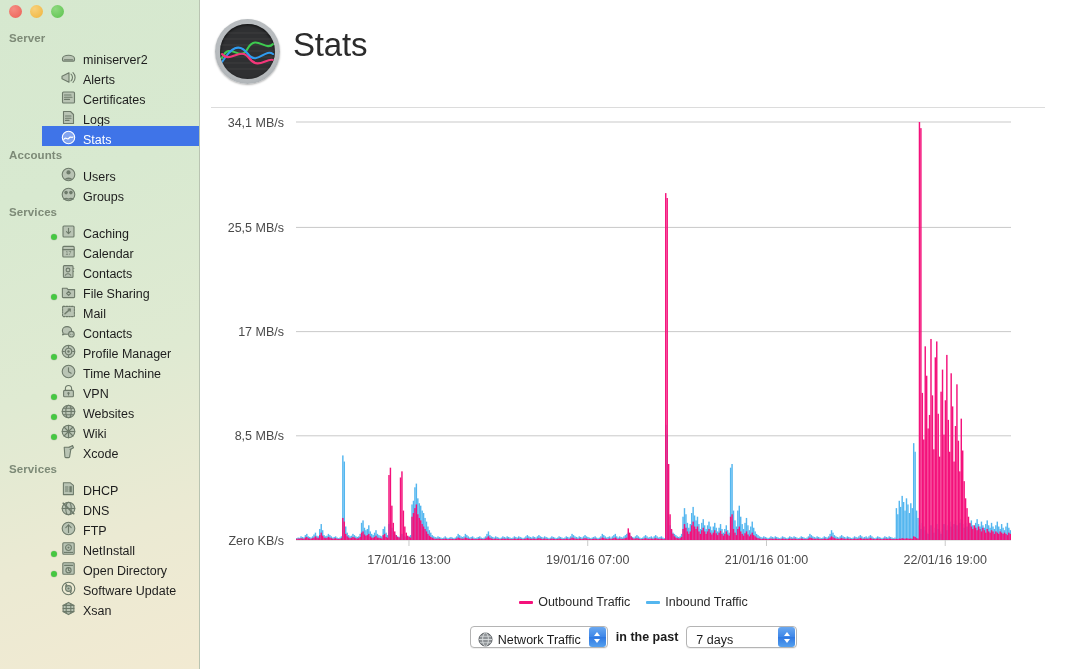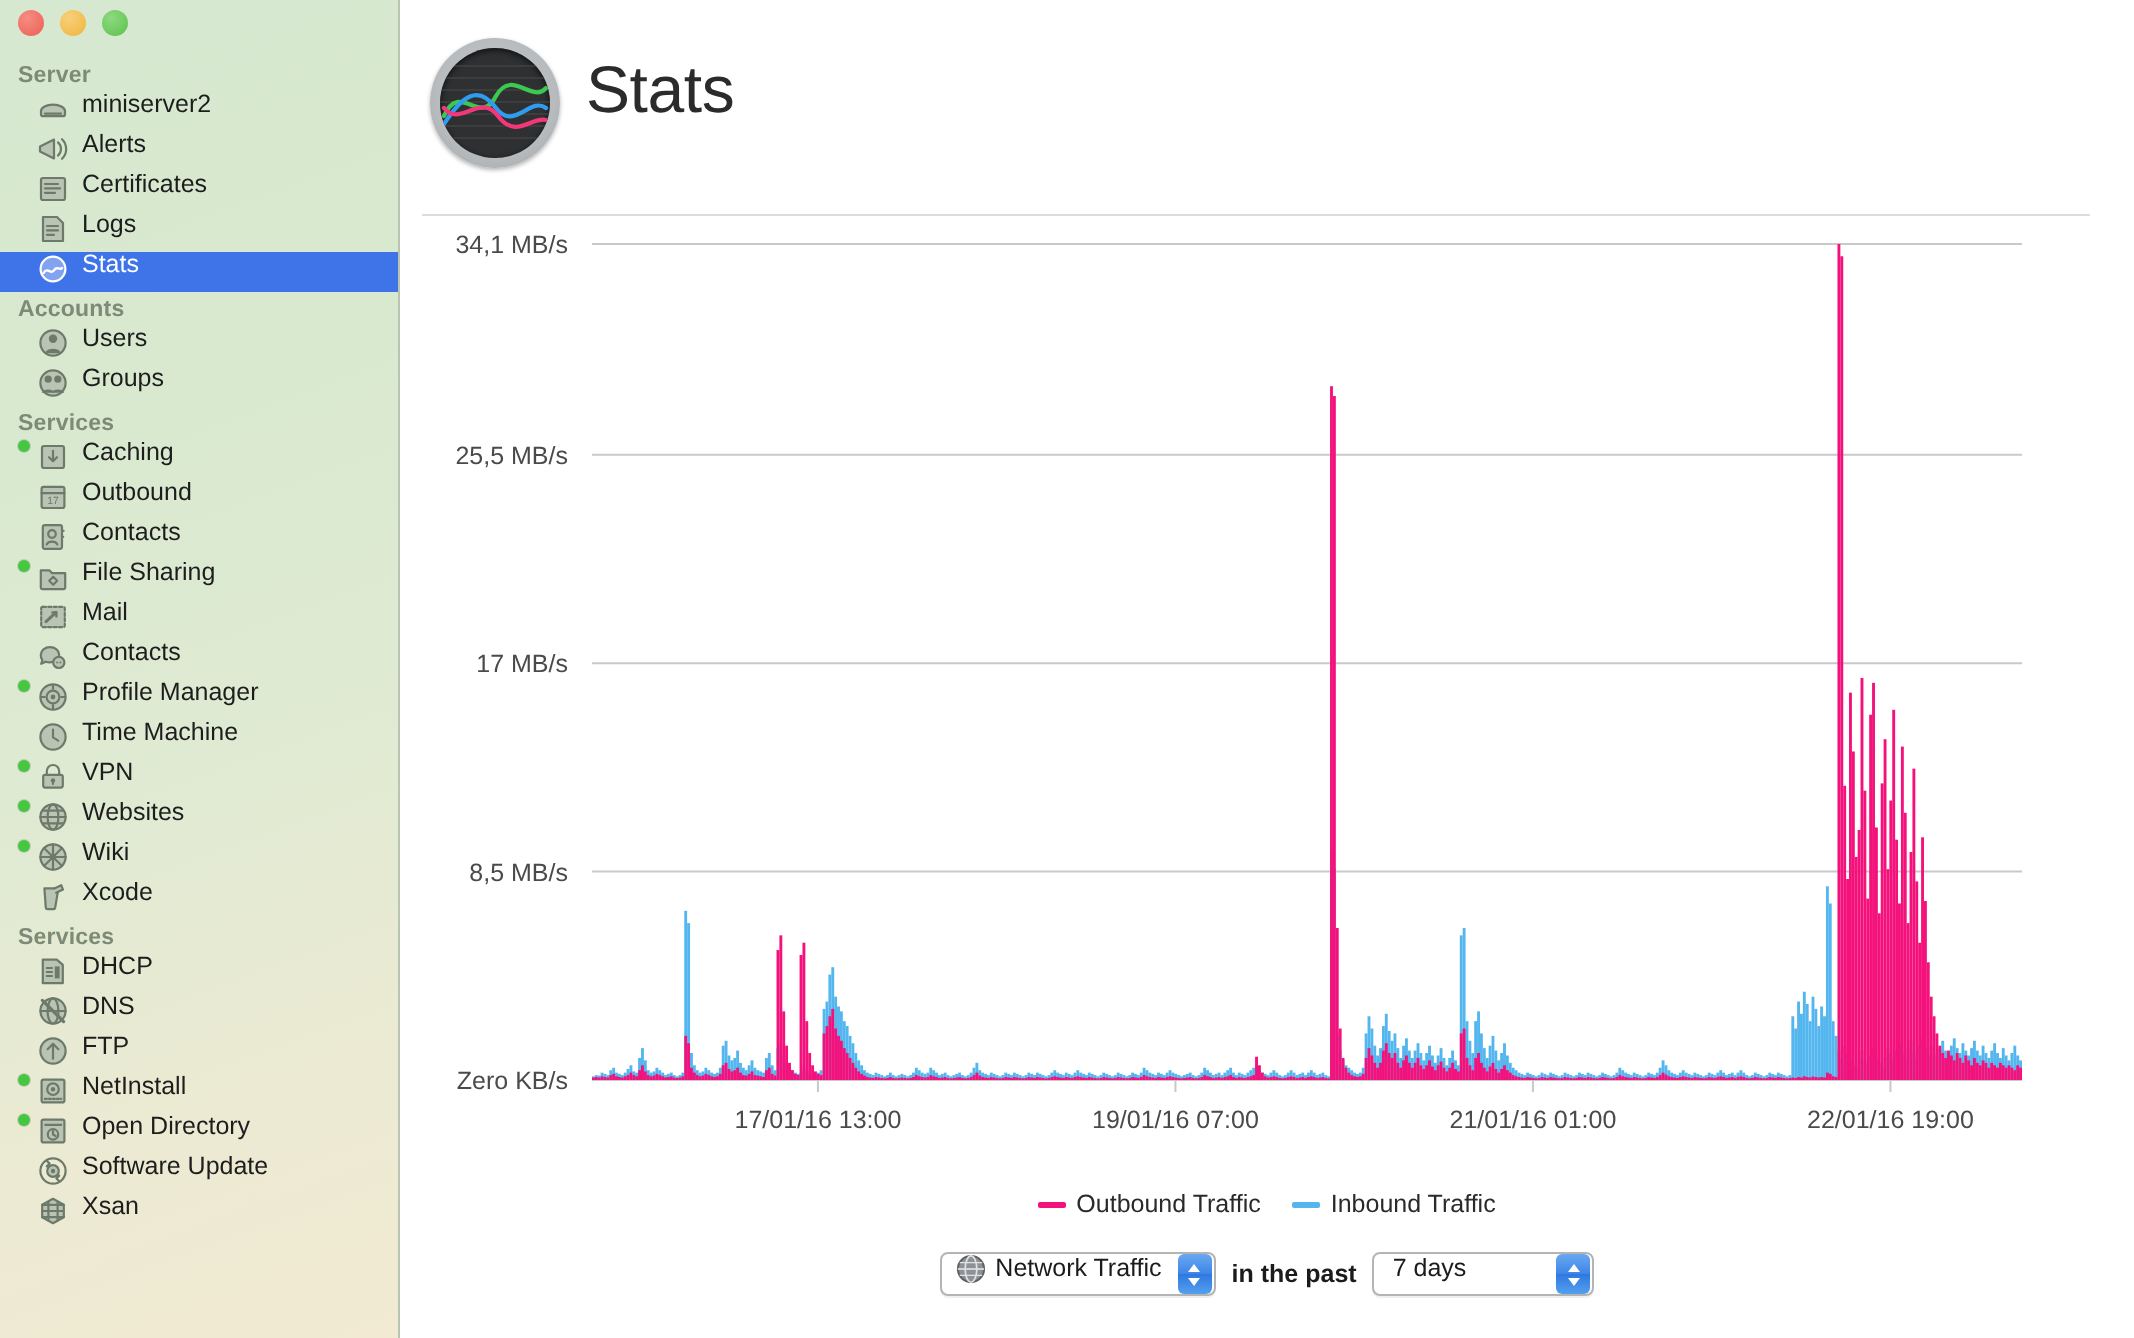--- a/index.html
+++ b/index.html
@@ -25,23 +25,23 @@
   .tl-close { background:radial-gradient(circle at 35% 30%, #f58c82, #ec5f55); }
   .tl-min   { background:radial-gradient(circle at 35% 30%, #f8d07a, #f0b43c); }
   .tl-max   { background:radial-gradient(circle at 35% 30%, #8ed97f, #5bc24d); }
 
   #nav { position:absolute; top:29px; left:0; width:200px; }
   .sec-head {
     font-size:11.5px; font-weight:bold; color:#7d8a77;
     padding:3px 0 2px 9px; letter-spacing:0.1px;
   }
   .nav-row {
-    display:flex; align-items:flex-start; height:20px;
+    display:flex; align-items:flex-end; height:20px;
     padding-left:9px; font-size:12.5px; color:#1d1d1d;
-    position:relative; white-space:nowrap;
+    position:relative; white-space:nowrap;margin-left:42px;
   }
   .nav-row.selected { background:#3f74e8; color:#ffffff; }
   .dot {
     width:6px; height:6px; border-radius:50%;
     background:#46c742; flex:0 0 6px; margin-right:3px;
     box-shadow:0 0 0 0.5px rgba(0,0,0,.12);
   }
   .dot.off { background:transparent; box-shadow:none; }
   .ico {
     width:17px; height:17px; flex:0 0 17px; margin-right:6px;
@@ -85,21 +85,21 @@
   }
   .legend-item { display:flex; align-items:center; gap:5px; }
   .legend-swatch { width:14px; height:3px; display:block; border-radius:1px; }
   .legend-label { font-size:12.5px; color:#2a2a2a; }
 
   #controls {
     position:absolute; left:0; right:0; top:626px;
     display:flex; justify-content:center; align-items:center; gap:8px;
   }
   .popup {
-    display:flex; align-items:flex-start;
+    display:flex; align-items:flex-end;
     height:22px; background:#ffffff;
     border:1px solid #b4b4b4; border-radius:4px;
     box-shadow:0 1px 0 rgba(0,0,0,.06);
     position:relative; padding-left:7px;
   }
   .popup .globe { width:15px; height:15px; margin-right:5px; flex:0 0 15px; }
   .popup .pval { font-size:12.5px; color:#1b1b1b; white-space:nowrap; }
   .stepper {
     width:17px; height:20px; margin-left:8px; margin-right:1px;
     border-radius:3px;
@@ -219,21 +219,21 @@
         </div>
         <div class="nav-row">
           <span class="dot off"></span>
           <span class="ico">
             <svg width="17" height="17" viewBox="0 0 17 17" fill="none" stroke="#6d7a6a" stroke-width="1.1" stroke-linecap="round" stroke-linejoin="round">
               <rect x="2.8" y="3.4" width="11.4" height="10.6" rx="1" fill="#b9c4b4"></rect>
               <line x1="2.8" y1="6.6" x2="14.2" y2="6.6"></line>
               <text x="8.5" y="12.2" font-size="5.2" fill="#6d7a6a" stroke="none" text-anchor="middle" font-family="Liberation Sans">17</text>
             </svg>
           </span>
-          <span class="nav-label">Outbound</span>
+          <span class="nav-label">Calendar</span>
         </div>
         <div class="nav-row">
           <span class="dot off"></span>
           <span class="ico">
             <svg width="17" height="17" viewBox="0 0 17 17" fill="none" stroke="#6d7a6a" stroke-width="1.1" stroke-linecap="round" stroke-linejoin="round">
               <rect x="3.4" y="2.6" width="9.6" height="11.8" rx="1" fill="#b9c4b4"></rect>
               <circle cx="8" cy="7" r="1.9"></circle>
               <path d="M5.3 12.2a2.9 2.2 0 015.4 0"></path>
               <line x1="13.8" y1="5.4" x2="13.8" y2="5.4"></line>
               <line x1="13.6" y1="8.4" x2="13.6" y2="8.4"></line>

